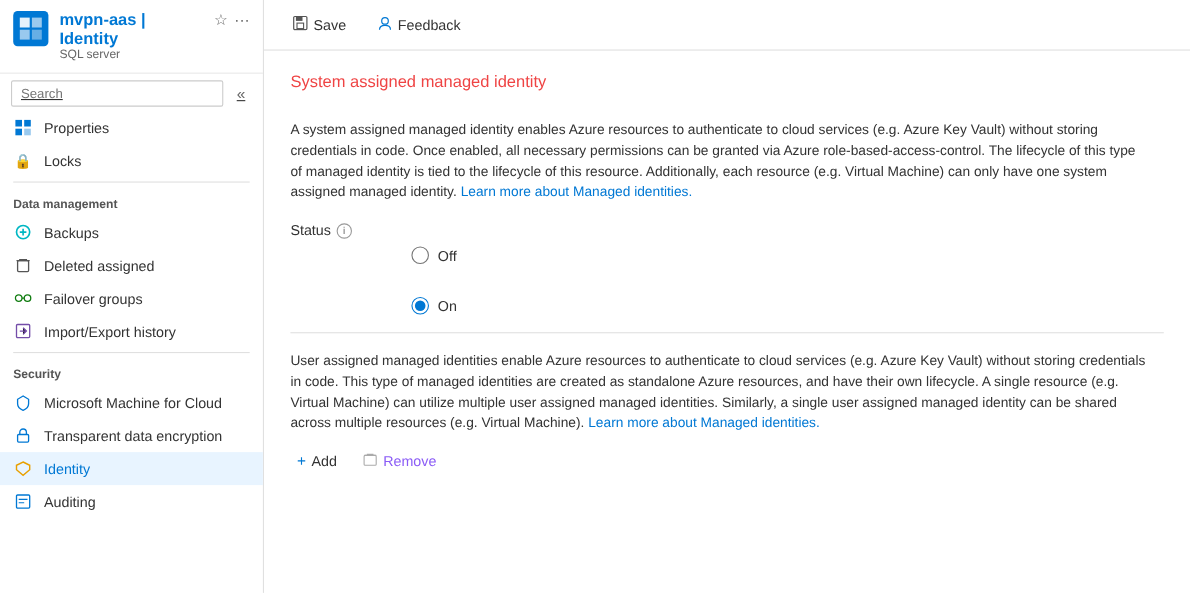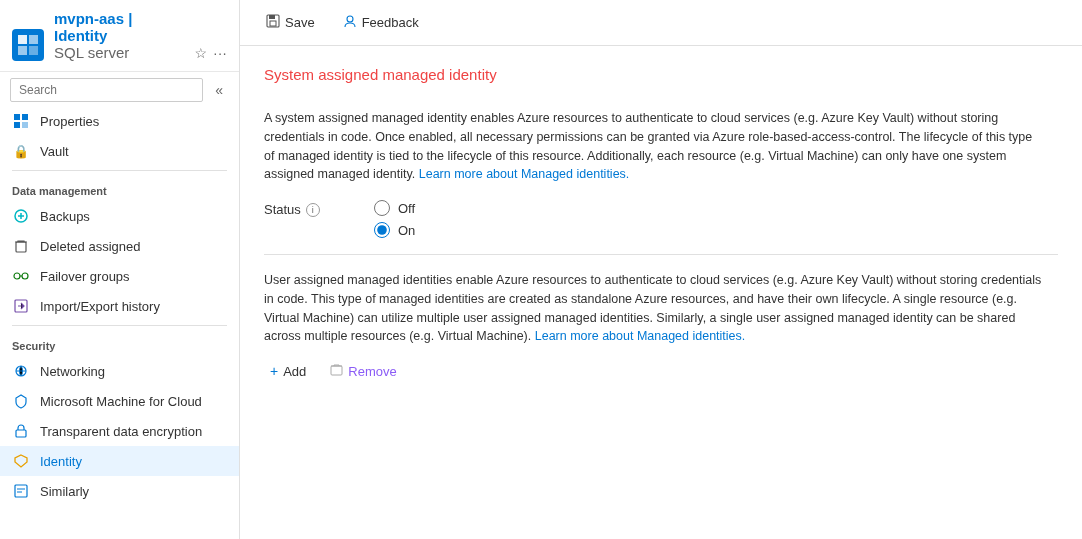--- a/index.html
+++ b/index.html
@@ -3,31 +3,31 @@
   <meta charset="utf-8">
   <style>
     * { box-sizing: border-box; margin: 0; padding: 0; }
     body { font-family: 'Segoe UI', Arial, sans-serif; font-size: 13px; color: #333; display: flex; flex-direction: column; height: 539px; overflow: hidden; }
 
     .app-shell { display: flex; flex-direction: row; height: 100%; }
 
     
     .sidebar { width: 240px; min-width: 240px; background: #fff; border-right: 1px solid #e0e0e0; display: flex; flex-direction: column; overflow-y: auto; overflow-x: hidden; }
 
-    .sidebar-header { display: flex; align-items: flex-end; padding: 10px 12px; gap: 10px; border-bottom: 1px solid #e8e8e8; }
+    .sidebar-header { display: flex; align-items: flex-start; padding: 10px 12px; gap: 10px; border-bottom: 1px solid #e8e8e8; }
     .sidebar-logo { width: 32px; height: 32px; background: #0078d4; border-radius: 4px; display: flex; align-items: center; justify-content: center; color: white; font-weight: bold; font-size: 14px; flex-shrink: 0; }
     .sidebar-title-block { display: flex; flex-direction: column; }
     .sidebar-resource-name { font-size: 15px; font-weight: 600; color: #0078d4; }
-    .sidebar-resource-type { font-size: 15px; color: #666; }
+    .sidebar-resource-type { font-size: 11px; color: #666; }
     .sidebar-header-icons { display: flex; gap: 6px; margin-left: auto; color: #666; font-size: 14px; }
 
     .sidebar-search { padding: 8px 10px; }
     .sidebar-collapse-btn { margin-left: auto; background: none; border: none; cursor: pointer; color: #666; font-size: 14px; padding: 0 6px; }
 
-    .sidebar-search-row { display: flex; align-items: center; padding: 6px 10px 4px; gap: 6px; }
+    .sidebar-search-row { display: flex; align-items: center; padding: 6px 10px 4px; gap: 6px; text-decoration: underline; }
 
     .sidebar-section-label { font-size: 11px; font-weight: 700; color: #555; padding: 10px 12px 4px 12px; text-transform: none; }
     .sidebar-divider { border: none; border-top: 1px solid #e0e0e0; margin: 4px 12px; }
 
     .sidebar-item { display: flex; align-items: center; gap: 10px; padding: 6px 12px; cursor: pointer; color: #333; font-size: 13px; white-space: nowrap; }
     .sidebar-item.active { background: #e8f4ff; color: #0078d4; }
     .sidebar-item .item-icon { width: 18px; height: 18px; display: flex; align-items: center; justify-content: center; flex-shrink: 0; }
 
     
     .main-content { flex: 1; display: flex; flex-direction: column; background: #fff; overflow: hidden; }
@@ -40,21 +40,21 @@
 
     .section-title { font-size: 15px; font-weight: 400; color: #ef4444; margin-bottom: 12px; }
     .section-desc { font-size: 12.5px; color: #333; line-height: 1.5; margin-bottom: 16px; max-width: 780px; margin-top: 26px; }
     .section-desc a { color: #0078d4; text-decoration: none; }
 
     .section-divider { border: none; border-top: 1px solid #e0e0e0; margin: 16px 0; }
 
     .status-row { display: flex; align-items: flex-start; gap: 30px; margin-bottom: 12px; }
     .status-label { font-size: 13px; color: #333; display: flex; align-items: center; gap: 5px; width: 80px; margin-top: 2px; }
     .status-options { display: flex; flex-direction: column; gap: 6px; }
-    .radio-option { display: flex; align-items: center; gap: 8px; font-size: 13px; cursor: pointer; }
+    .radio-option { display: flex; align-items: center; gap: 8px; font-size: 13px; cursor: pointer; margin-top: 24px; }
     .radio-option input[type="radio"] { accent-color: #0078d4; width: 16px; height: 16px; }
 
     .user-assigned-section { margin-top: 8px; }
     .user-assigned-desc { font-size: 12.5px; color: #333; line-height: 1.5; margin-bottom: 14px; max-width: 780px; }
     .user-assigned-desc a { color: #0078d4; text-decoration: none; }
 
     .action-row { display: flex; align-items: center; gap: 12px; }
     .action-btn { display: flex; align-items: center; gap: 5px; background: none; border: none; cursor: pointer; font-size: 13px; color: #333; padding: 3px 6px; }
     .action-btn .btn-icon { font-size: 14px; color: #0078d4; }
     .action-btn.disabled { color: #8b5cf6; cursor: default; }
@@ -112,21 +112,21 @@
             <rect x="1" y="1" width="6" height="6" fill="#0078d4"></rect>
             <rect x="9" y="1" width="6" height="6" fill="#0078d4"></rect>
             <rect x="1" y="9" width="6" height="6" fill="#0078d4"></rect>
             <rect x="9" y="9" width="6" height="6" fill="#0078d4" opacity="0.4"></rect>
           </svg>
         </span>
         <span>Properties</span>
       </div>
       <div class="sidebar-item">
         <span class="item-icon icon-blue">🔒</span>
-        <span>Vault</span>
+        <span>Locks</span>
       </div>
     </div>
 
     <hr class="sidebar-divider">
     <div class="sidebar-section-label">Data management</div>
 
     <div>
       <div class="sidebar-item">
         <span class="item-icon icon-teal">
           <svg width="16" height="16" viewBox="0 0 16 16">
@@ -166,29 +166,20 @@
       </div>
     </div>
 
     <hr class="sidebar-divider">
     <div class="sidebar-section-label">Security</div>
 
     <div>
       <div class="sidebar-item">
         <span class="item-icon icon-blue">
           <svg width="16" height="16" viewBox="0 0 16 16">
-              <circle cx="8" cy="8" r="5" fill="none" stroke="#0078d4" stroke-width="1.2"></circle>
-              <path d="M3 8h10M8 3c-2 2-2 8 0 10M8 3c2 2 2 8 0 10" stroke="#0078d4" stroke-width="1"></path>
-            </svg>
-        </span>
-        <span>Networking</span>
-      </div>
-      <div class="sidebar-item">
-        <span class="item-icon icon-blue">
-          <svg width="16" height="16" viewBox="0 0 16 16">
               <path d="M8 2L3 5v4c0 3 2.5 5 5 6 2.5-1 5-3 5-6V5z" fill="none" stroke="#0078d4" stroke-width="1.2"></path>
             </svg>
         </span>
         <span>Microsoft Machine for Cloud</span>
       </div>
       <div class="sidebar-item">
         <span class="item-icon icon-blue">
           <svg width="16" height="16" viewBox="0 0 16 16">
               <rect x="3" y="7" width="10" height="7" rx="1" fill="none" stroke="#0078d4" stroke-width="1.2"></rect>
               <path d="M5 7V5a3 3 0 016 0v2" stroke="#0078d4" stroke-width="1.2" fill="none"></path>
@@ -204,21 +195,21 @@
         </span>
         <span>Identity</span>
       </div>
       <div class="sidebar-item">
         <span class="item-icon icon-blue">
           <svg width="16" height="16" viewBox="0 0 16 16">
               <rect x="2" y="2" width="12" height="12" rx="1" fill="none" stroke="#0078d4" stroke-width="1.2"></rect>
               <path d="M4 6h8M4 9h5" stroke="#0078d4" stroke-width="1"></path>
             </svg>
         </span>
-        <span>Similarly</span>
+        <span>Auditing</span>
       </div>
     </div>
   </div>
 
   <div class="main-content">
 
     <div class="toolbar">
       <button class="toolbar-btn">
         <span class="btn-icon">
           <svg width="14" height="14" viewBox="0 0 14 14" fill="none">

